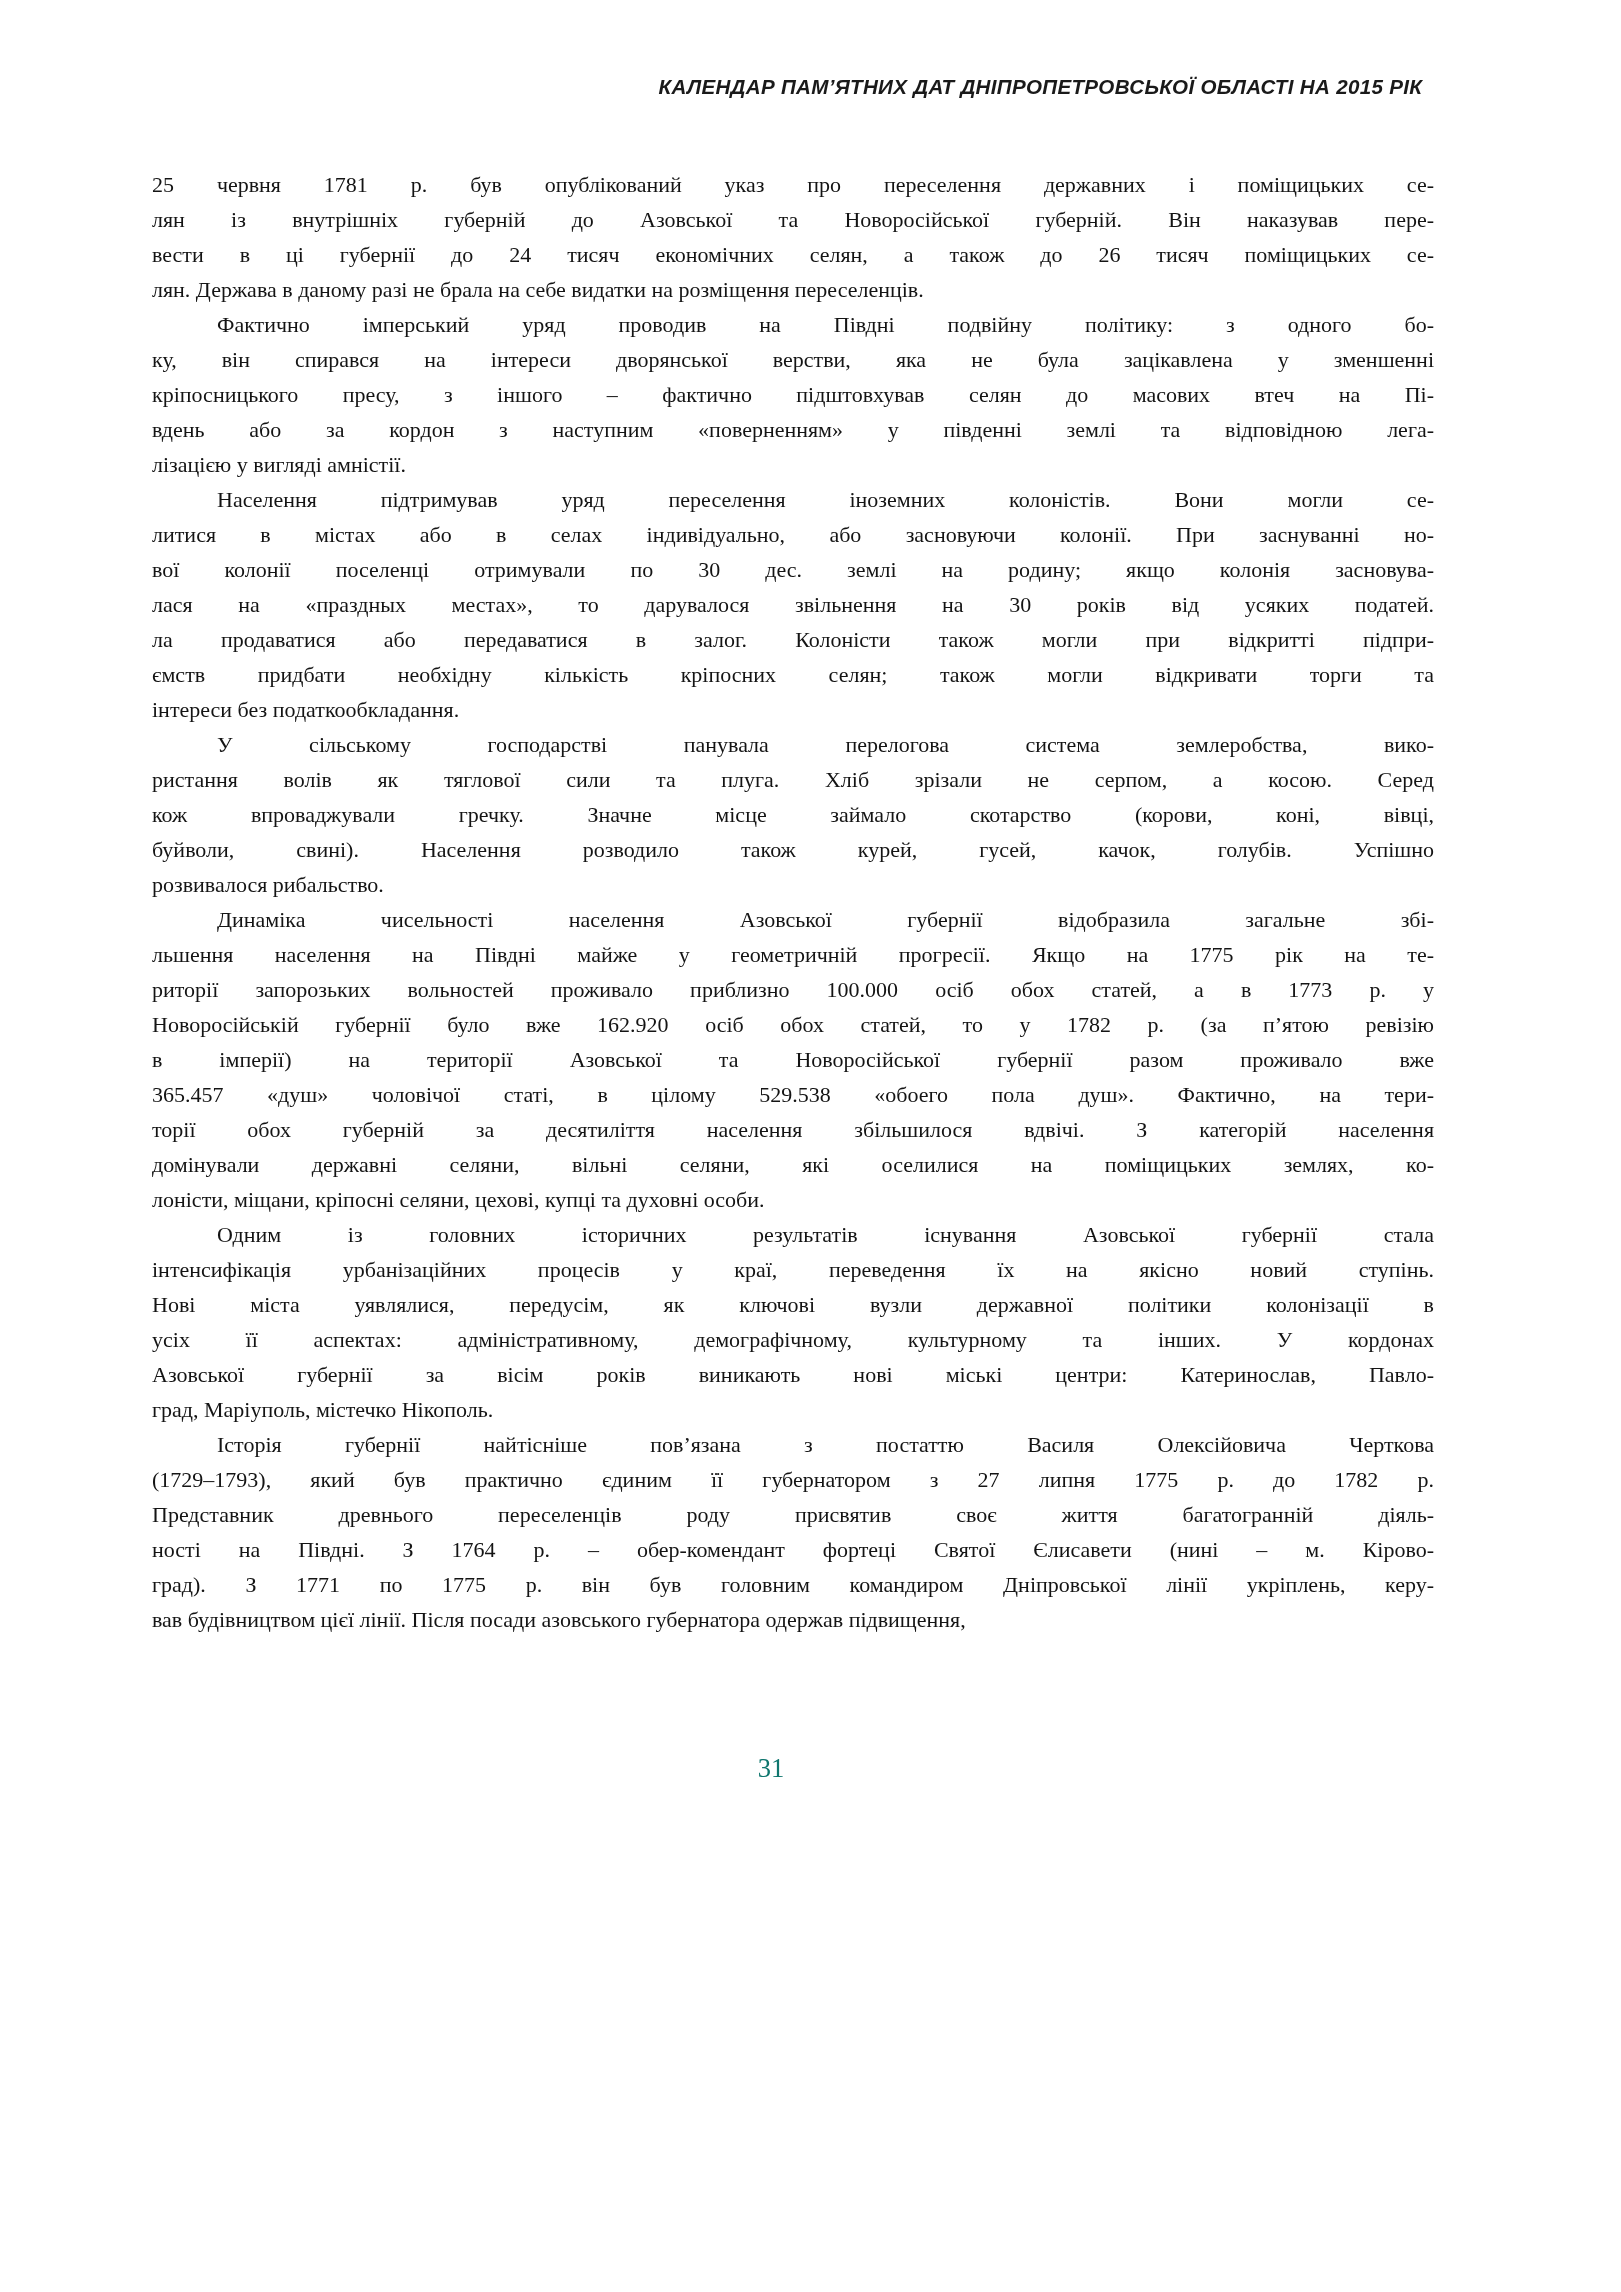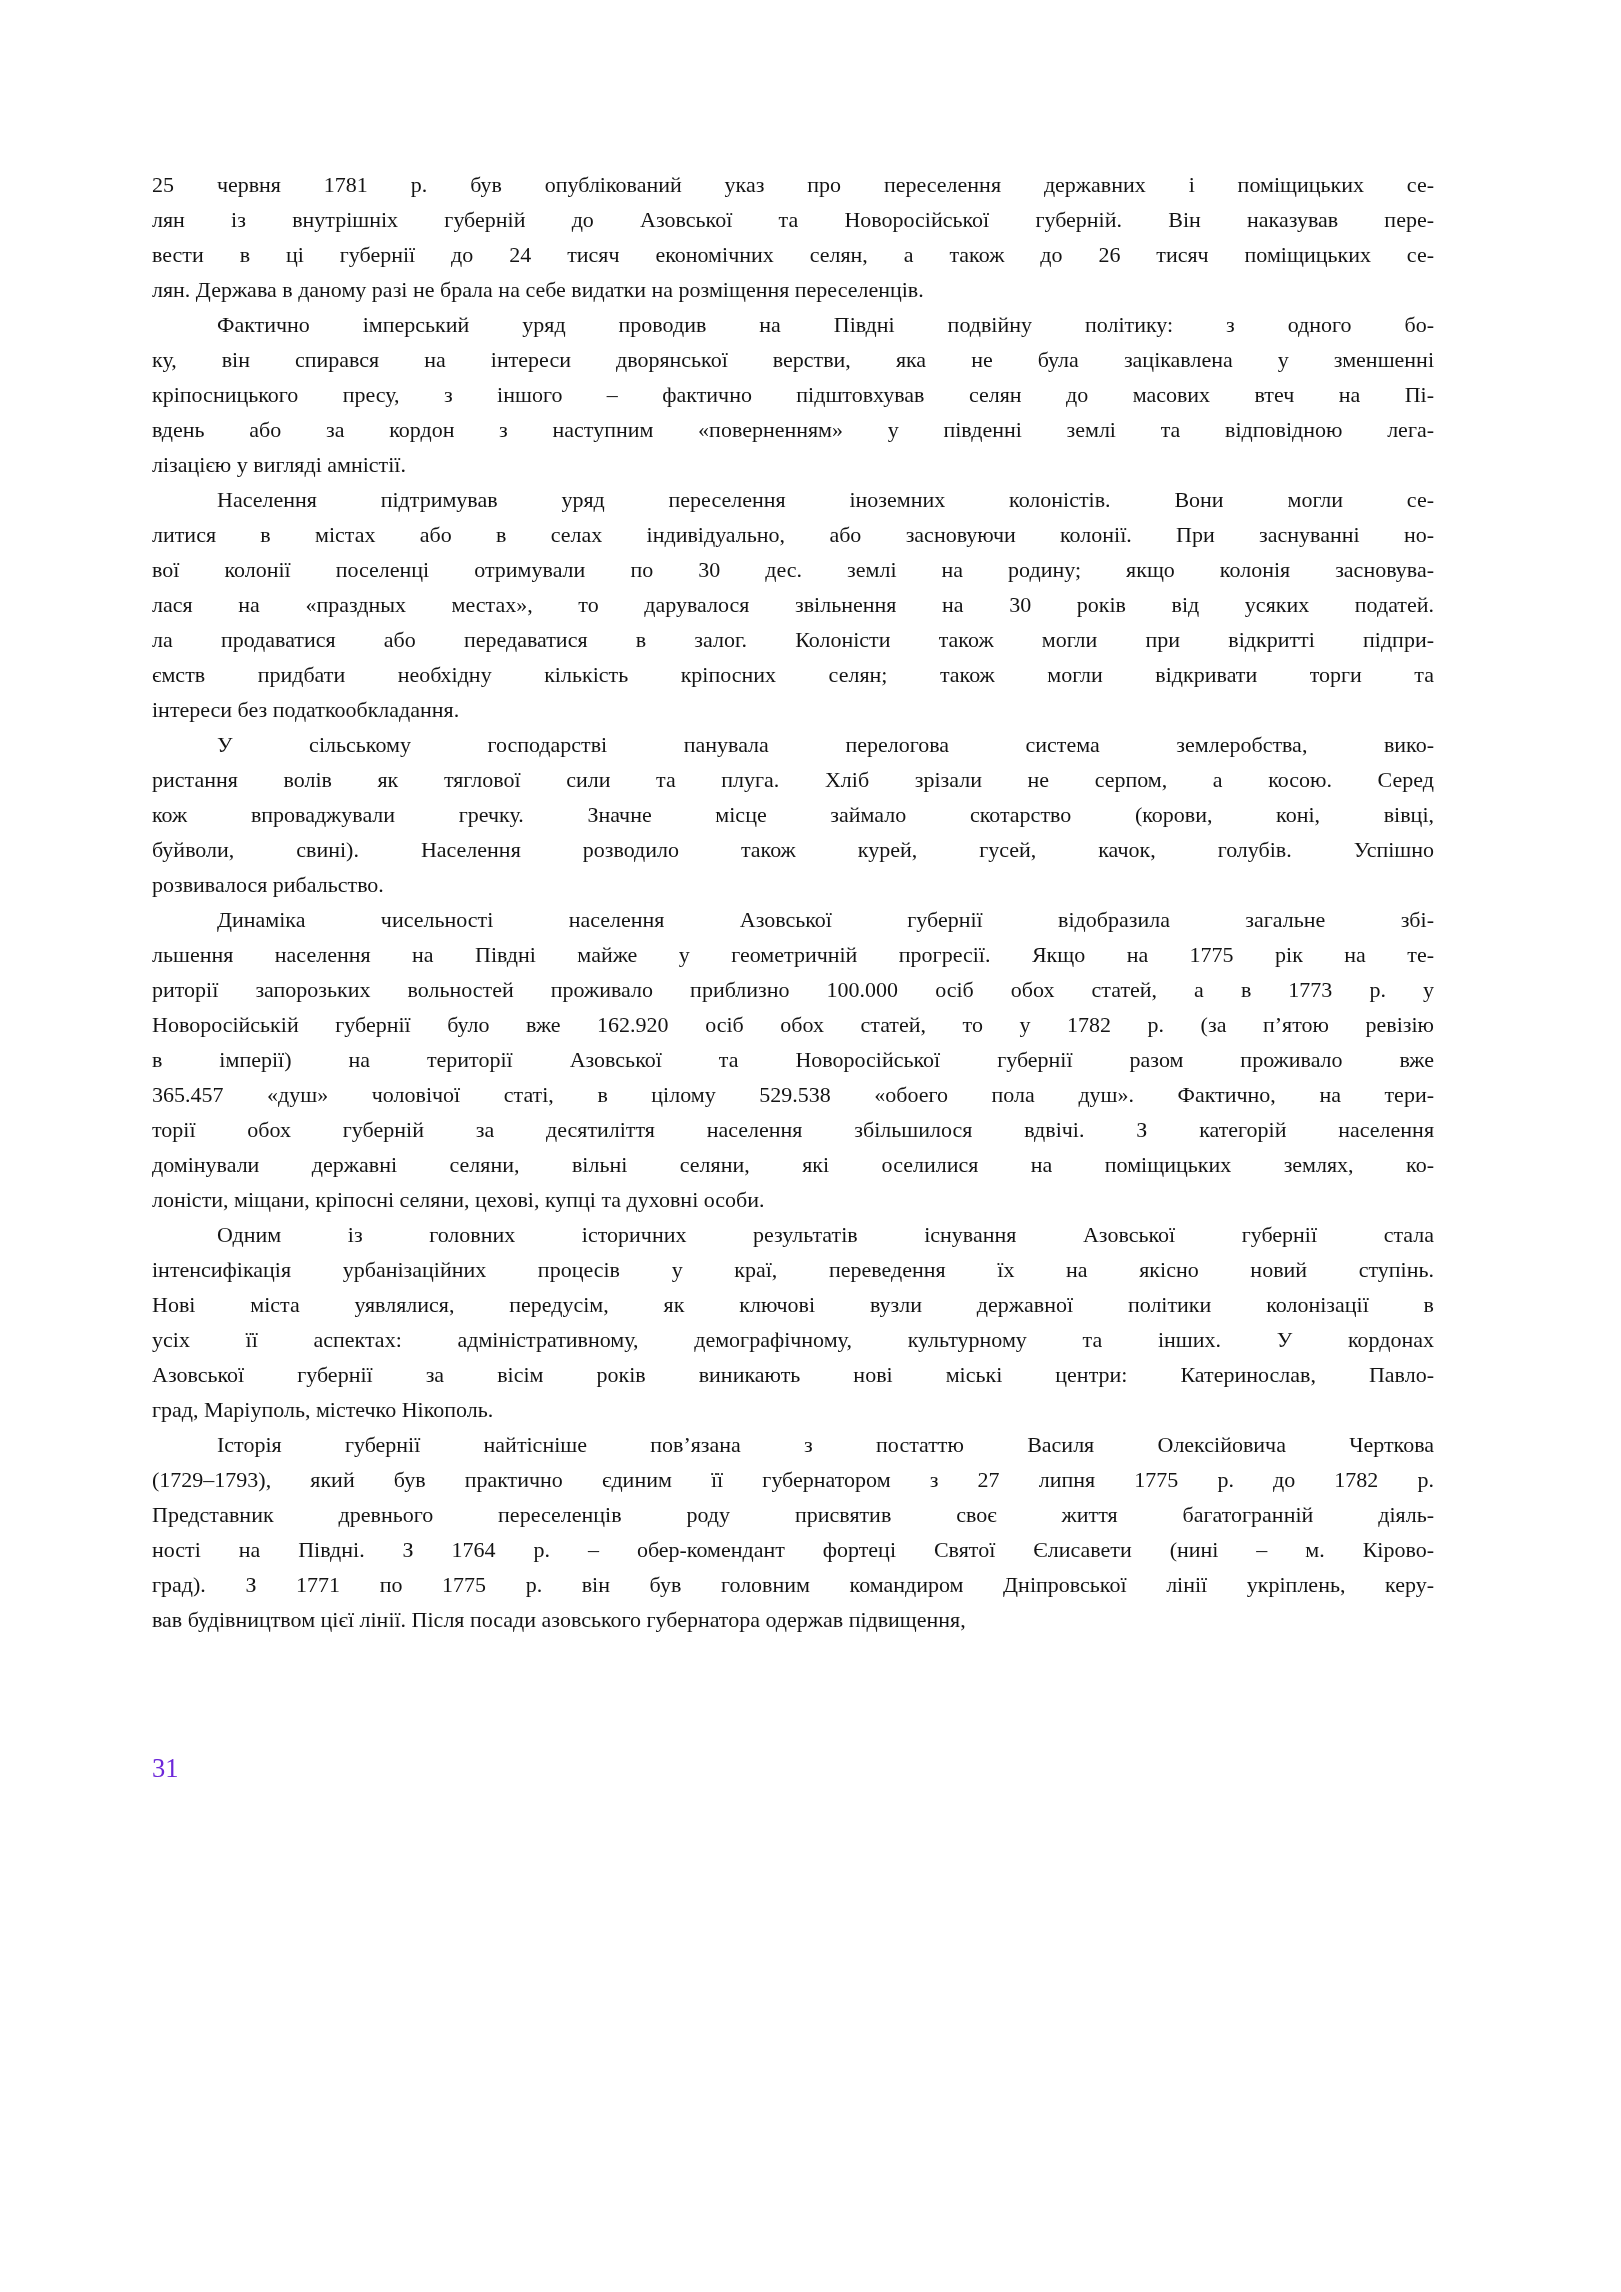--- a/index.html
+++ b/index.html
@@ -58,29 +58,30 @@
   .line.indent-first {
     text-indent: 65px;
   }
   .page-number {
     position: absolute;
     top: 1753px;
     left: 152px;
     width: 1282px;
     box-sizing: border-box;
     padding-right: 44px;
-    text-align: left;
+    text-align: center;
     font-size: 26.5px;
-    color: #6d28d9;
+    color: #0f766e;
   }
 </style>
 </head>
 <body>
 
 <div class="page">
+  <div class="running-header">КАЛЕНДАР ПАМ’ЯТНИХ ДАТ ДНІПРОПЕТРОВСЬКОЇ ОБЛАСТІ НА 2015 РІК</div>
 
   <div class="body-text" id="body-text">
       <div class="paragraph">
         <div class="line">25 червня 1781 р. був опублікований указ про переселення державних і поміщицьких се-</div>
         <div class="line">лян із внутрішніх губерній до Азовської та Новоросійської губерній. Він наказував пере-</div>
         <div class="line">вести в ці губернії до 24 тисяч економічних селян, а також до 26 тисяч поміщицьких се-</div>
         <div class="line para-end">лян. Держава в даному разі не брала на себе видатки на розміщення переселенців.</div>
       </div>
       <div class="paragraph">
         <div class="line indent-first">Фактично імперський уряд проводив на Півдні подвійну політику: з одного бо-</div>

